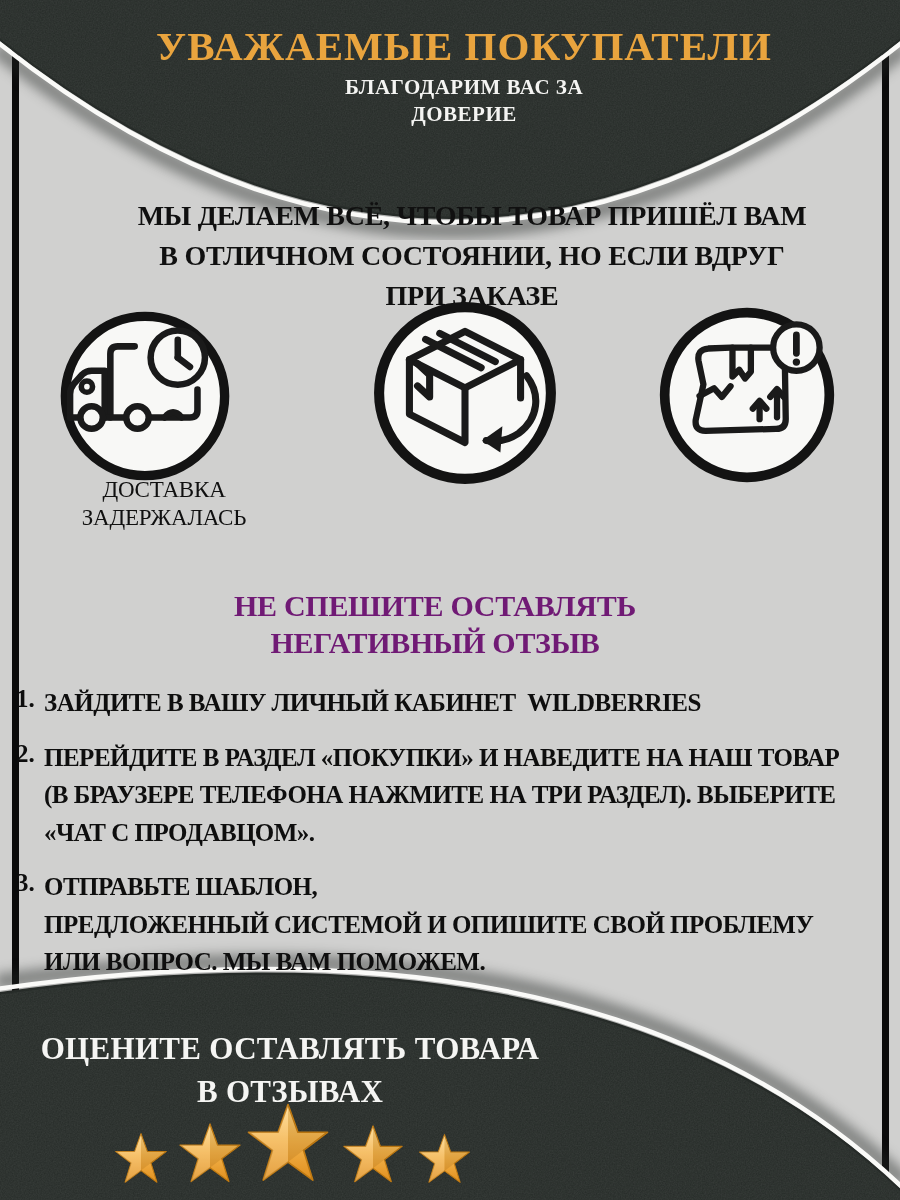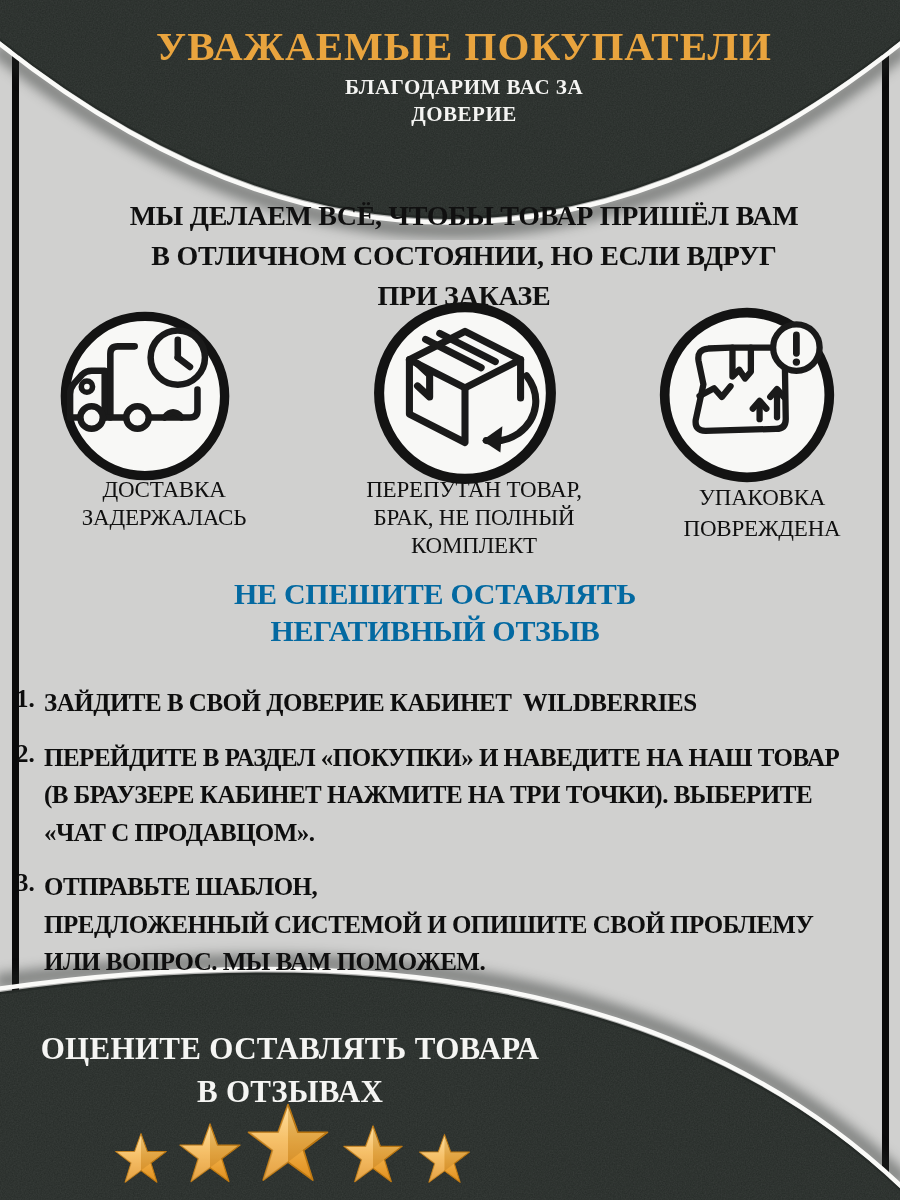--- a/index.html
+++ b/index.html
@@ -20,30 +20,30 @@
   .center{text-align:center;}
   .title{
     left:0;top:22px;width:900px;
     font-size:41px;font-weight:700;letter-spacing:1px;color:#e9a43e;
   }
   .subtitle{
     left:0;top:74px;width:900px;
     font-size:21px;line-height:1.3;font-weight:700;color:#f4f4f2;letter-spacing:.5px;
   }
   .intro{
-    left:30px;top:196px;width:840px;
+    left:38px;top:196px;width:840px;
     font-size:28px;line-height:1.43;font-weight:700;color:#101010;letter-spacing:-0.3px;
   }
   .issue-icon{position:absolute;z-index:3;}
   .issue-label{
     font-size:23px;line-height:1.22;font-weight:400;color:#101010;letter-spacing:-0.2px;
   }
   .warning{
-    left:0;top:576px;width:842px;
-    font-size:30px;line-height:1.22;font-weight:700;color:#0369a1;letter-spacing:-0.3px;
+    left:0;top:588px;width:842px;
+    font-size:30px;line-height:1.22;font-weight:700;color:#701a75;letter-spacing:-0.3px;
   }
   .steps{position:absolute;left:0;top:684px;width:878px;z-index:3;}
   .step{position:relative;padding-left:44px;margin-bottom:17px;}
   .step-num{
     position:absolute;left:16px;top:1px;
     font-size:25px;font-weight:700;color:#0e0e0e;
   }
   .step-text{
     font-size:25px;line-height:1.5;font-weight:700;color:#0e0e0e;
     letter-spacing:-0.5px;white-space:pre-wrap;
@@ -155,38 +155,33 @@
       <path d="M126,118 V90"></path>
       <path d="M119,97 L126,89 L133,97"></path>
     </g>
     <circle cx="146" cy="46" r="24" fill="#f8f8f6" stroke="#1a1a1a" stroke-width="6.5"></circle>
     <path d="M146,33 V52" stroke="#1a1a1a" stroke-width="7" stroke-linecap="round"></path>
     <circle cx="146" cy="61" r="3.8" fill="#1a1a1a"></circle>
   </svg>
 
   <div class="txt issue-label center" style="left:40px;top:476px;width:220px">ДОСТАВКА
 ЗАДЕРЖАЛАСЬ</div>
-  <div class="txt issue-label center" style="left:320px;top:476px;width:280px">ПЕРЕПУТАН ТОВАР,
-БРАК, НЕ ПОЛНЫЙ
-КОМПЛЕКТ</div>
-  <div class="txt issue-label center" style="left:630px;top:482px;width:236px;line-height:1.35">УПАКОВКА
-ПОВРЕЖДЕНА</div>
 
   <div class="txt warning center">НЕ СПЕШИТЕ ОСТАВЛЯТЬ
 НЕГАТИВНЫЙ ОТЗЫВ</div>
 
   <div class="steps">
     <div class="step">
       <span class="step-num">1.</span>
-      <div class="step-text">ЗАЙДИТЕ В СВОЙ ДОВЕРИЕ КАБИНЕТ  WILDBERRIES</div>
+      <div class="step-text">ЗАЙДИТЕ В ВАШУ ЛИЧНЫЙ КАБИНЕТ  WILDBERRIES</div>
     </div>
     <div class="step">
       <span class="step-num">2.</span>
       <div class="step-text">ПЕРЕЙДИТЕ В РАЗДЕЛ «ПОКУПКИ» И НАВЕДИТЕ НА НАШ ТОВАР
-(В БРАУЗЕРЕ КАБИНЕТ НАЖМИТЕ НА ТРИ ТОЧКИ). ВЫБЕРИТЕ
+(В БРАУЗЕРЕ ТЕЛЕФОНА НАЖМИТЕ НА ТРИ РАЗДЕЛ). ВЫБЕРИТЕ
 «ЧАТ С ПРОДАВЦОМ».</div>
     </div>
     <div class="step">
       <span class="step-num">3.</span>
       <div class="step-text">ОТПРАВЬТЕ ШАБЛОН,
 ПРЕДЛОЖЕННЫЙ СИСТЕМОЙ И ОПИШИТЕ СВОЙ ПРОБЛЕМУ
 ИЛИ ВОПРОС. МЫ ВАМ ПОМОЖЕМ.</div>
     </div>
   </div>
 

